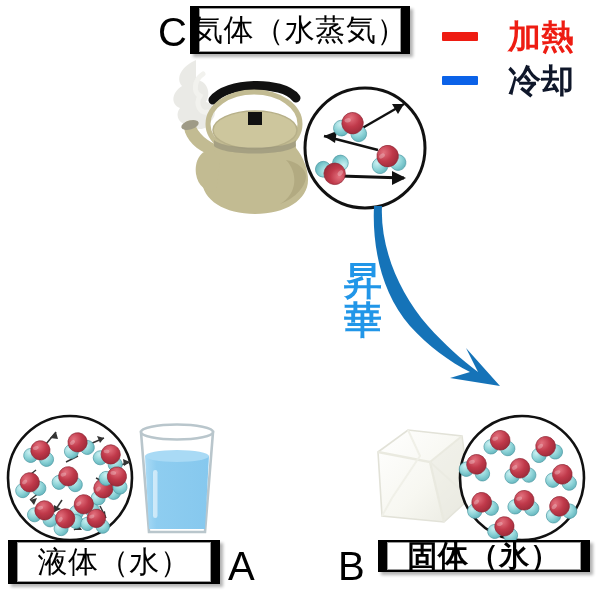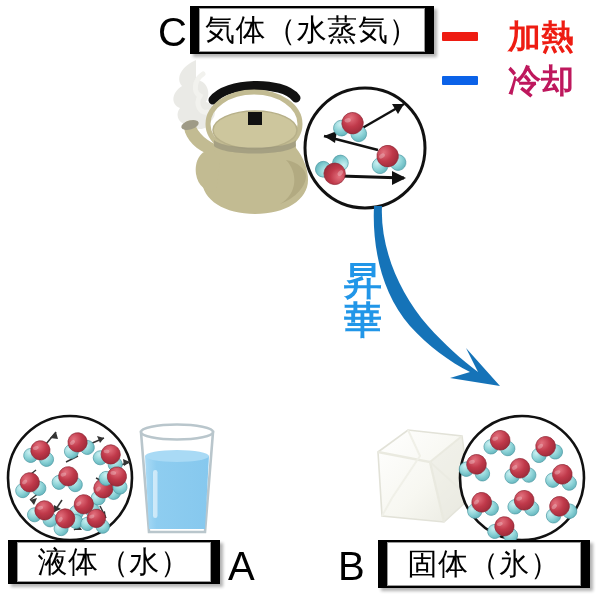--- a/index.html
+++ b/index.html
@@ -33,25 +33,25 @@
     background:#fff;
   }
   .plaque .txt{
     font-family:"DejaVu Sans","Liberation Sans",sans-serif;
     color:#000;
     letter-spacing:.02em;
     white-space:nowrap;
     line-height:1;
   }
 
-  #plaque-gas{left:190px;top:6px;width:244px;height:48px;}
+  #plaque-gas{left:190px;top:6px;width:220px;height:48px;}
   #plaque-gas .txt{font-size:30px;}
   #plaque-liquid{left:8px;top:540px;width:212px;height:44px;}
   #plaque-liquid .txt{font-size:30px;}
-  #plaque-solid{left:378px;top:540px;width:212px;height:48px;}
+  #plaque-solid{left:378px;top:540px;width:212px;height:32px;font-weight:bold;}
   #plaque-solid .txt{font-size:30px;}
 
   .tag{
     position:absolute;
     font-family:"Liberation Sans","DejaVu Sans",sans-serif;
     font-size:40px;color:#000;line-height:1;
   }
   #tag-c{left:158px;top:12px;}
   #tag-a{left:228px;top:546px;}
   #tag-b{left:338px;top:546px;}
@@ -60,21 +60,21 @@
   .legend{position:absolute;left:442px;top:14px;width:158px;}
   .legend-row{display:flex;align-items:center;height:44px;}
   .legend-dash{width:36px;height:9px;border-radius:1px;margin-right:10px;flex:none;}
   .legend-label{
     font-family:"DejaVu Sans","Liberation Sans",sans-serif;
     font-size:33px;font-weight:bold;line-height:1;white-space:nowrap;margin-left:20px;
   }
   #legend-heat .legend-dash{background:#ee1c12;}
   #legend-heat .legend-label{color:#ee1c12;}
   #legend-cool .legend-dash{background:#0b62e8;}
-  #legend-cool .legend-label{color:#be185d;}
+  #legend-cool .legend-label{color:#0f172a;}
 
   
   #sublimation-label{
     position:absolute;left:344px;top:262px;
     font-family:"DejaVu Sans","Liberation Sans",sans-serif;
     font-size:38px;font-weight:bold;color:#2196e8;
     line-height:1.02;text-align:center;
     text-shadow:1px 1px 0 rgba(255,255,255,.7);
   }
   #sublimation-label span{display:block;}

